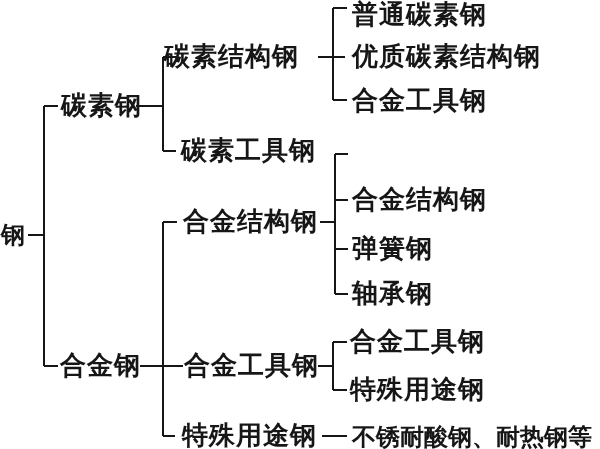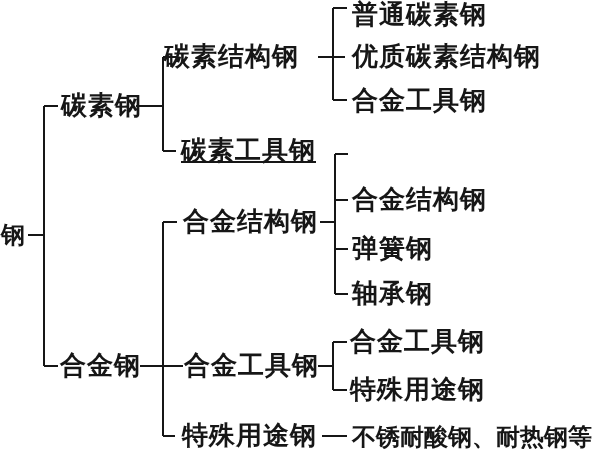--- a/index.html
+++ b/index.html
@@ -12,21 +12,21 @@
     position:absolute;white-space:nowrap;color:#161616;
     font-weight:700;font-size:26px;line-height:34px;height:34px;letter-spacing:1px;
   }
   
   .n-root{left:1px;top:219px;font-size:24px;line-height:32px;height:32px;letter-spacing:0;}
   
   .n-carbon{left:61px;top:89px;}
   .n-alloy{left:60px;top:349px;}
   
   .n-cstruct{left:164px;top:40px;}
-  .n-ctool{left:181px;top:134px;text-decoration:underline;}
+  .n-ctool{left:181px;top:134px;}
   .n-astruct{left:183px;top:205px;}
   .n-atool{left:184px;top:349px;}
   .n-special{left:182px;top:419px;}
   
   .n-l3a{left:352px;top:-2px;}
   .n-l3b{left:352px;top:40px;}
   .n-l3c{left:352px;top:84px;}
   .n-l3d{left:352px;top:137px;}
   .n-l3e{left:352px;top:183px;}
   .n-l3f{left:352px;top:232px;}

